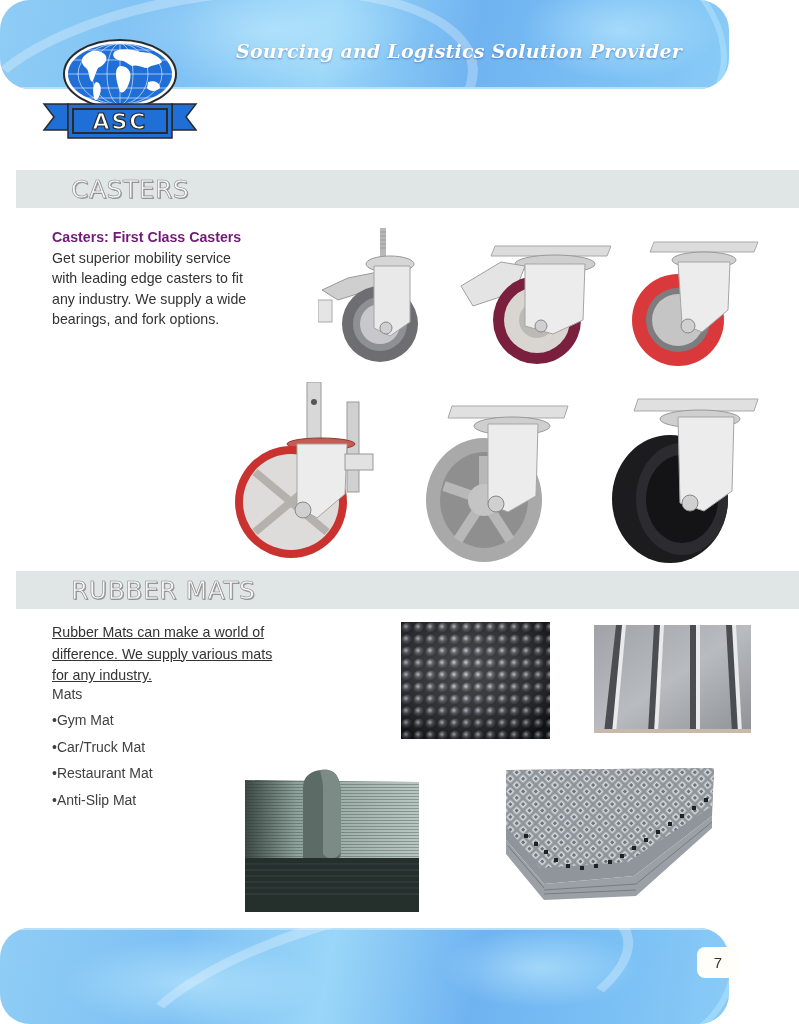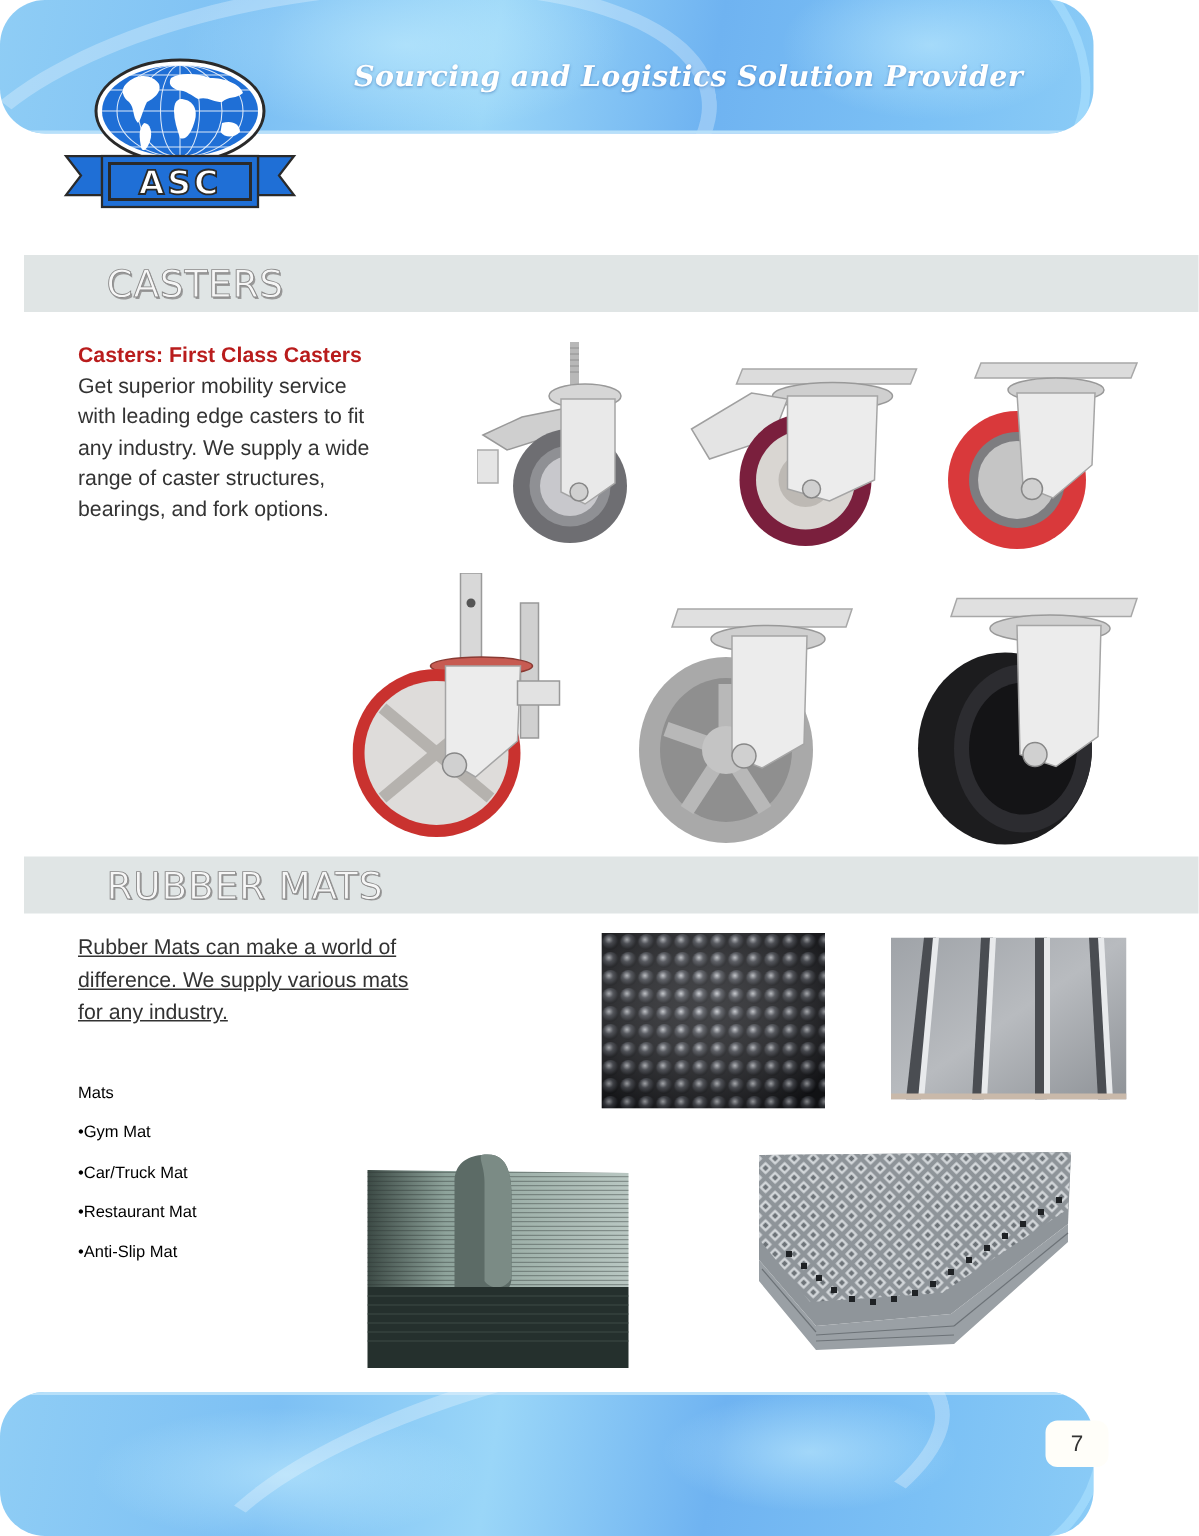--- a/index.html
+++ b/index.html
@@ -46,23 +46,23 @@
   .section-title {
     position: absolute; left: 55px; top: 5px;
     font-family: "DejaVu Sans", sans-serif; font-weight: normal;
     font-size: 25px; letter-spacing: 0.5px;
     color: #f6f6f6;
     -webkit-text-stroke: 0.6px #8a8a8a;
     text-shadow: 1px 1px 0 #9a9a9a;
   }
 
   .text-block { position: absolute; left: 52px; font-size: 14.2px; line-height: 20.6px; color: #333333; }
-  .text-block .bold { font-weight: bold; color: #b91c1c; }
-
-  .mats-list { position: absolute; left: 52px; top: 719px; font-size: 11px; color: #000000; }
+  .text-block .bold { font-weight: bold; color: #701a75; }
+
+  .mats-list { position: absolute; left: 52px; top: 684px; font-size: 14px; color: #404040; }
   .mats-list div { height: 26.4px; line-height: 20px; }
 
   
   .product { position: absolute; }
   .product svg { width: 100%; height: 100%; display: block; }
 
   #footer-banner { top: 928px; height: 96px; }
   #footer-banner::before {
     content: ""; position: absolute; left: 0; right: 0; top: 0; height: 2px; background: #b7e0fa;
   }
@@ -120,21 +120,20 @@
 
 <div class="section-bar" style="top:170px;">
   <div class="section-title">CASTERS</div>
 </div>
 
 <div class="text-block" style="top:227px;">
   <div class="bold">Casters: First Class Casters</div>
   <div>Get superior mobility service</div>
   <div>with leading edge casters to fit</div>
   <div>any industry. We supply a wide</div>
-  <div>range of caster structures,</div>
   <div>bearings, and fork options.</div>
 </div>
 
 <div class="product" style="left:318px;top:228px;width:115px;height:136px;">
   <svg viewBox="0 0 115 136">
     <rect x="62" y="0" width="6" height="30" fill="#b8b8b8"></rect>
     <g stroke="#8c8c8c" stroke-width="0.6">
         <line x1="62" y1="4" x2="68" y2="4"></line>
         <line x1="62" y1="8" x2="68" y2="8"></line>
         <line x1="62" y1="12" x2="68" y2="12"></line>

